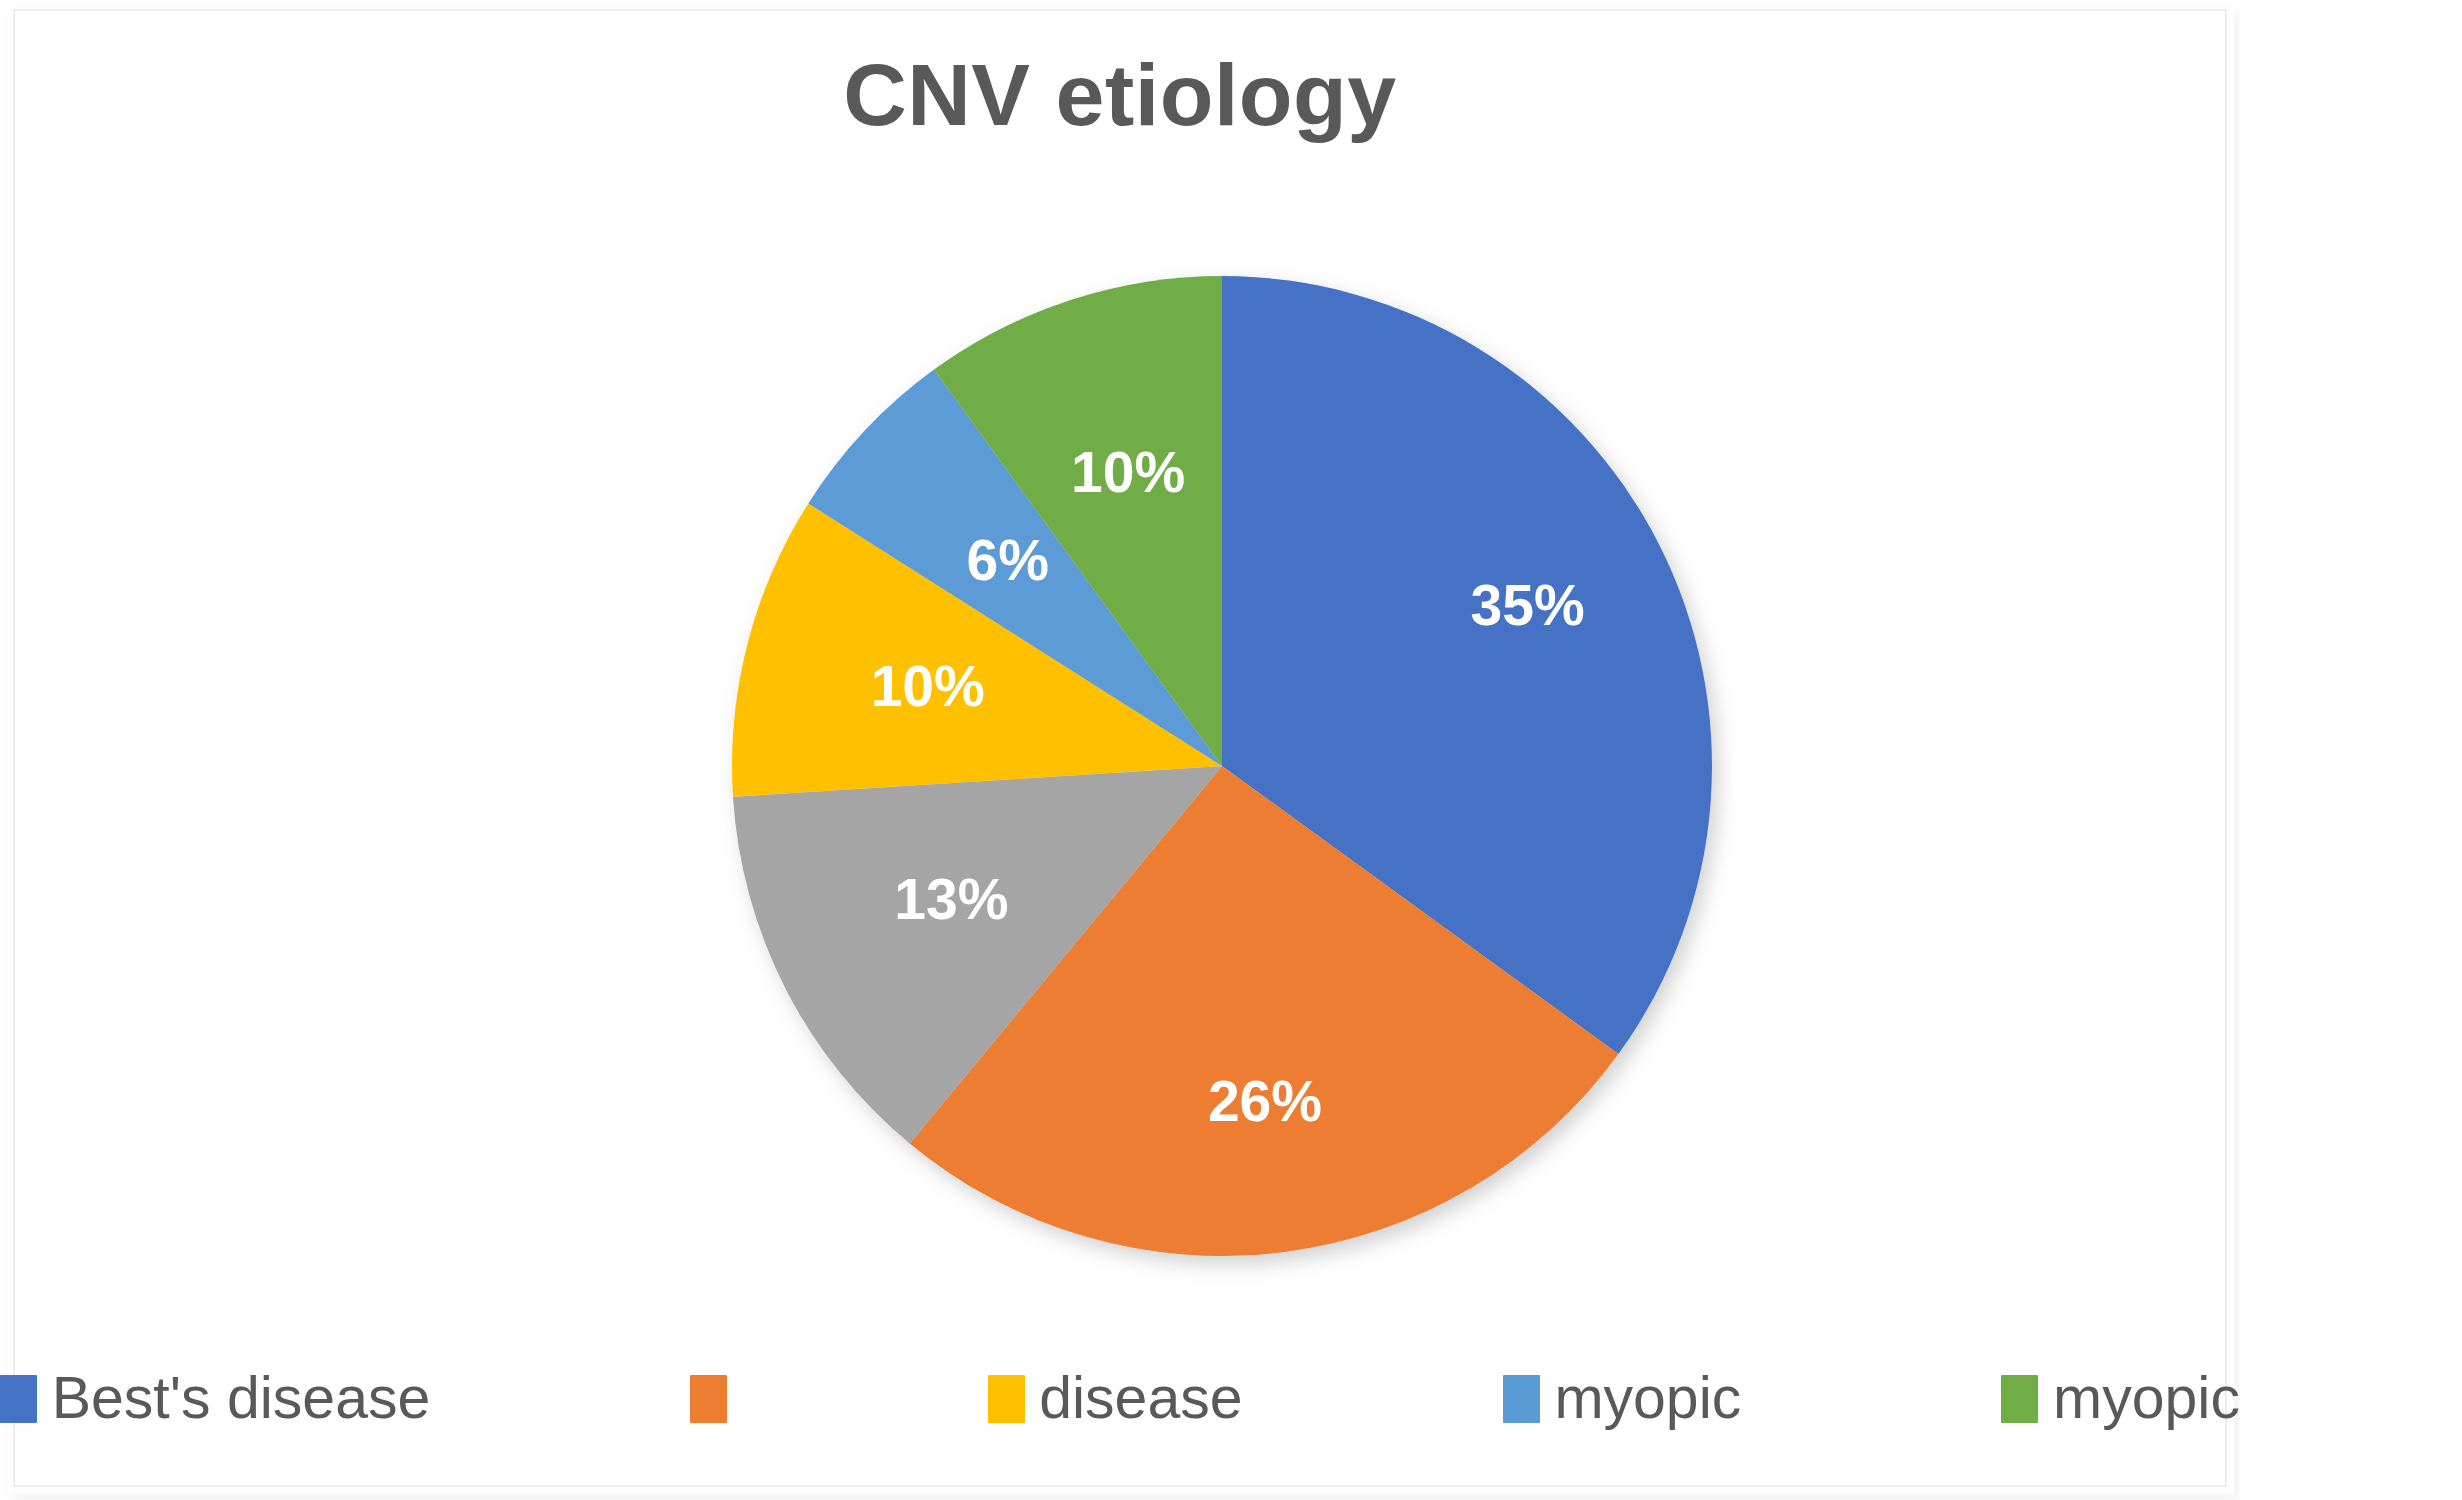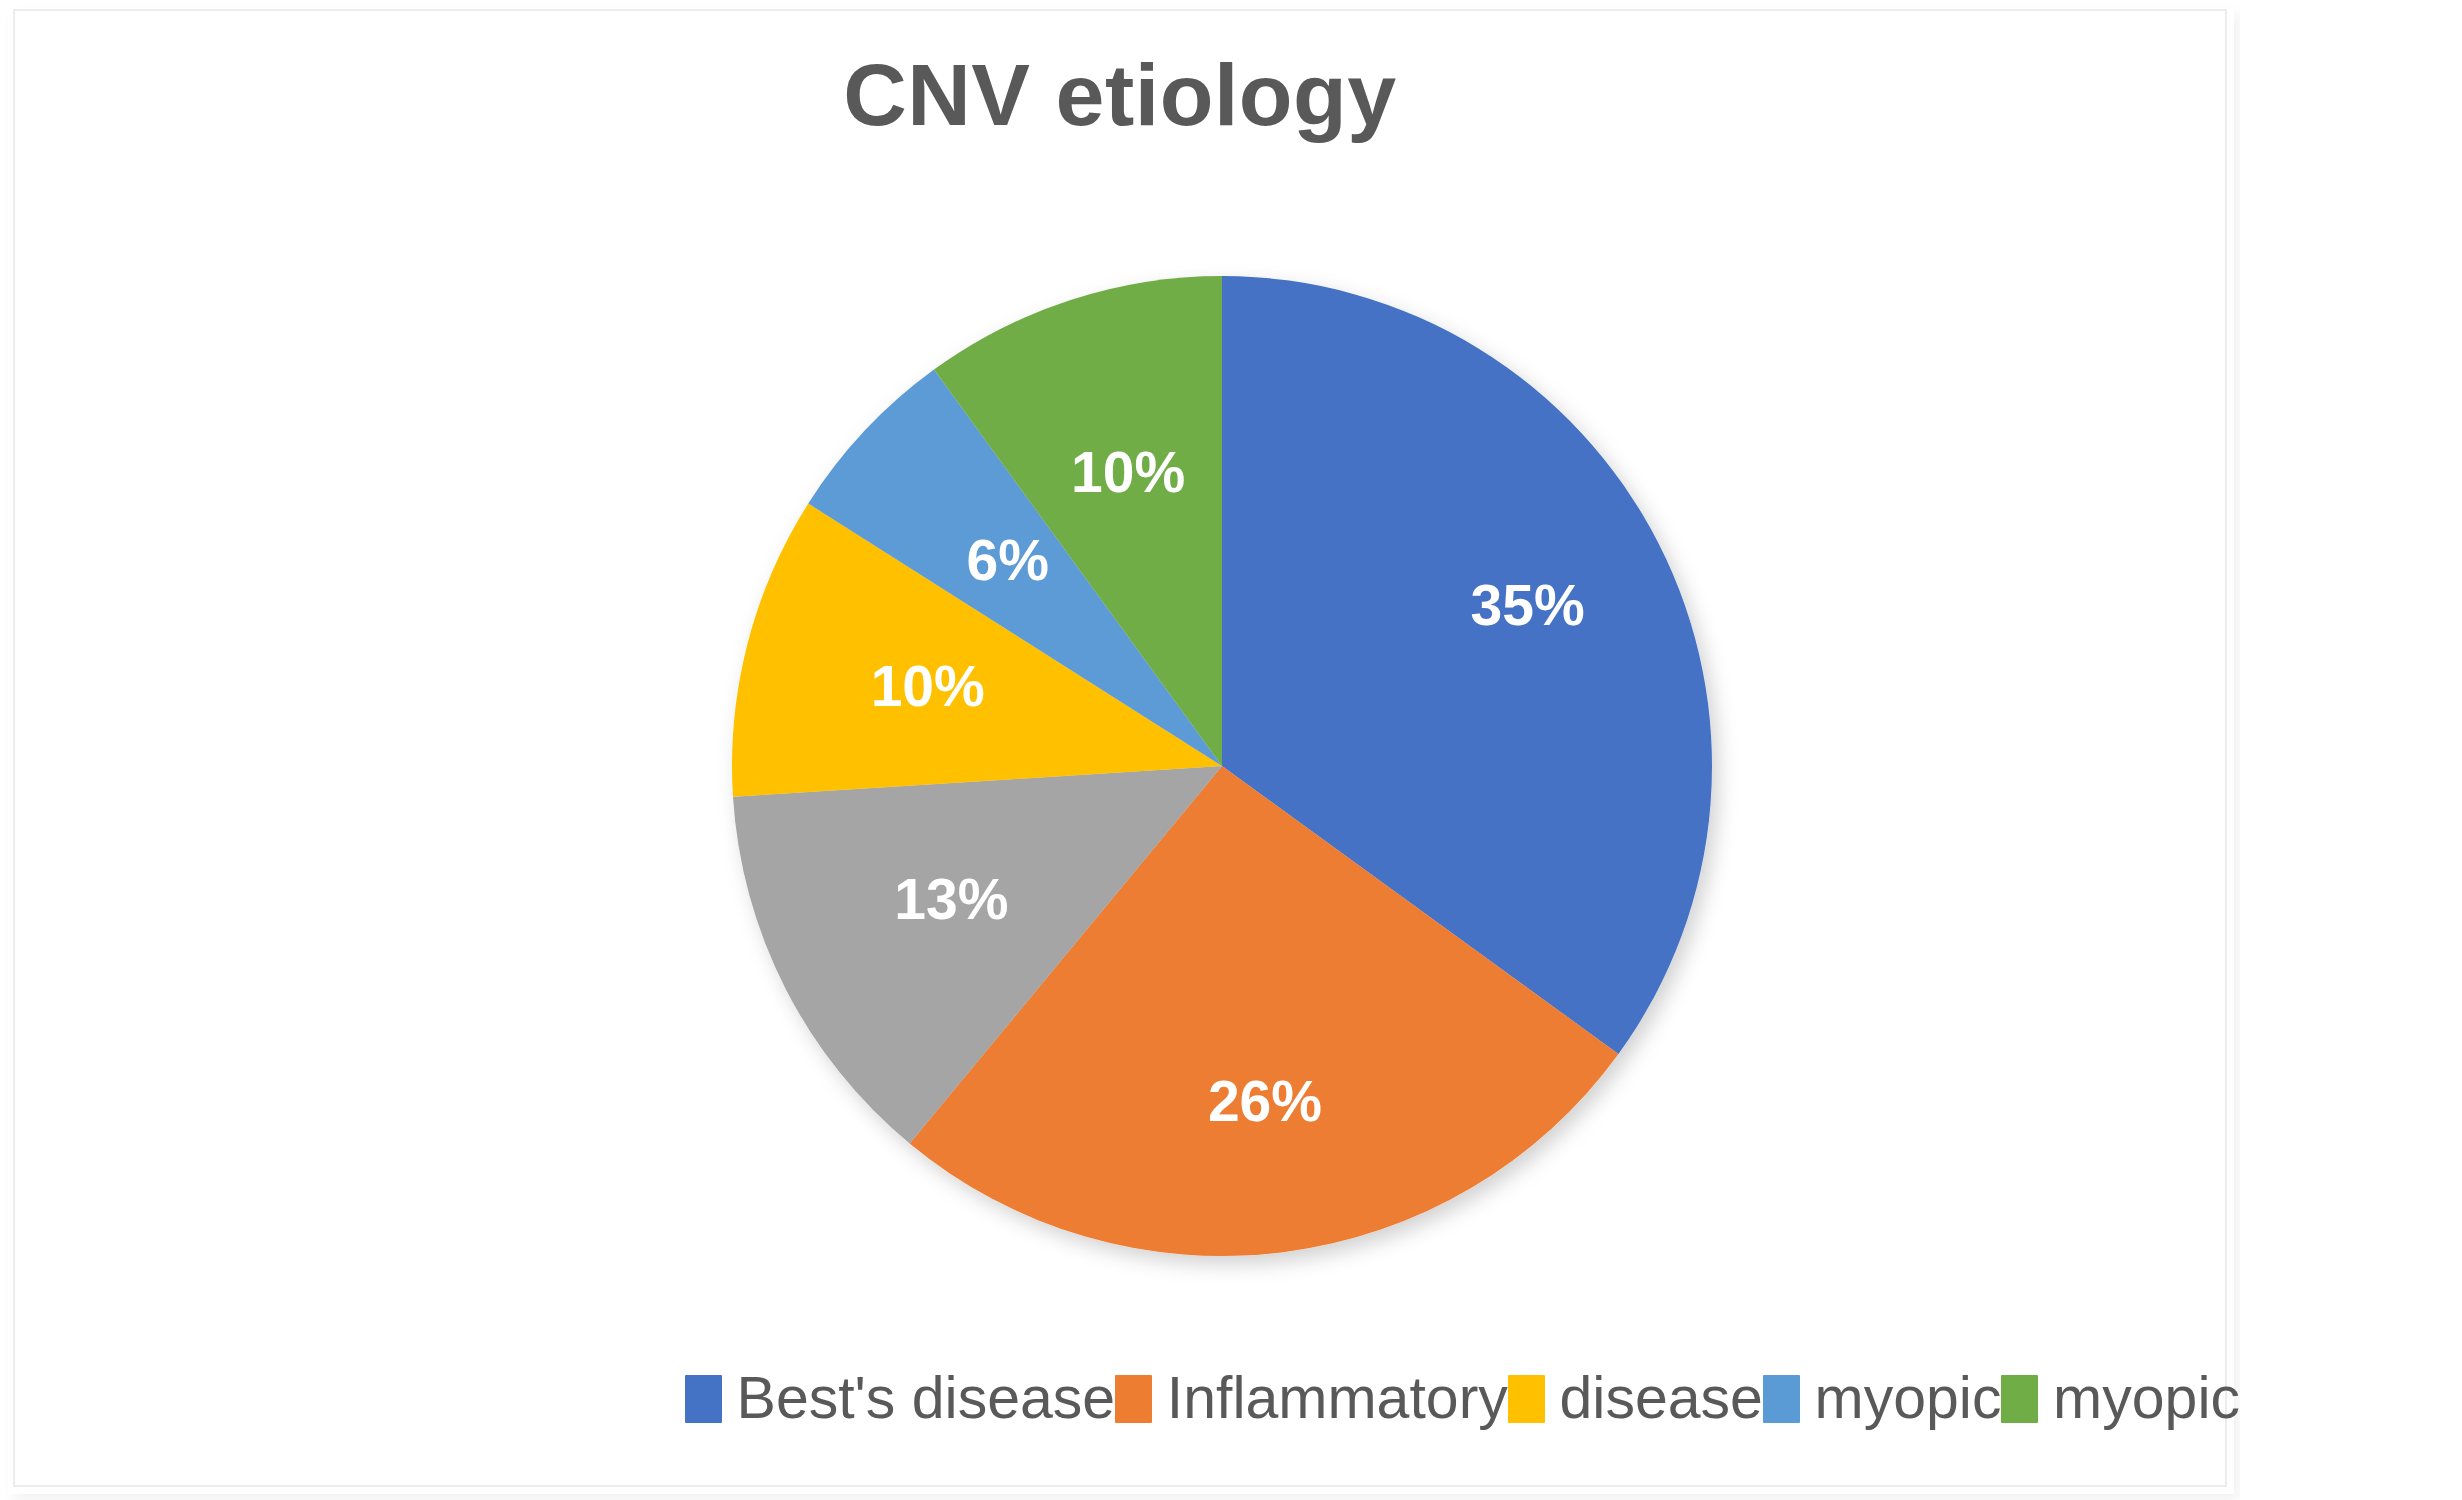--- a/index.html
+++ b/index.html
@@ -84,21 +84,21 @@
 
   
   .legend {
     position: absolute;
     left: 0;
     right: 0;
     bottom: 72px;
     display: flex;
     flex-direction: row;
     align-items: center;
-    justify-content: flex-end;
+    justify-content: space-between;
   }
 
   .legend-item {
     display: flex;
     flex-direction: row;
     align-items: center;
     gap: 14.7px;
     white-space: nowrap;
   }
 
@@ -150,21 +150,20 @@
     </svg>
   </div>
 
   <div class="legend" id="legend">
       <div class="legend-item">
         <span class="legend-swatch" style="background: rgb(68, 114, 196);"></span>
         <span class="legend-label">Best's  disease</span>
       </div>
       <div class="legend-item">
         <span class="legend-swatch" style="background: rgb(237, 125, 49);"></span>
-        <span class="legend-label">Inflammatory</span>
       </div>
       <div class="legend-item">
         <span class="legend-swatch" style="background: rgb(255, 192, 0);"></span>
         <span class="legend-label">disease</span>
       </div>
       <div class="legend-item">
         <span class="legend-swatch" style="background: rgb(91, 155, 213);"></span>
         <span class="legend-label">myopic</span>
       </div>
       <div class="legend-item">

